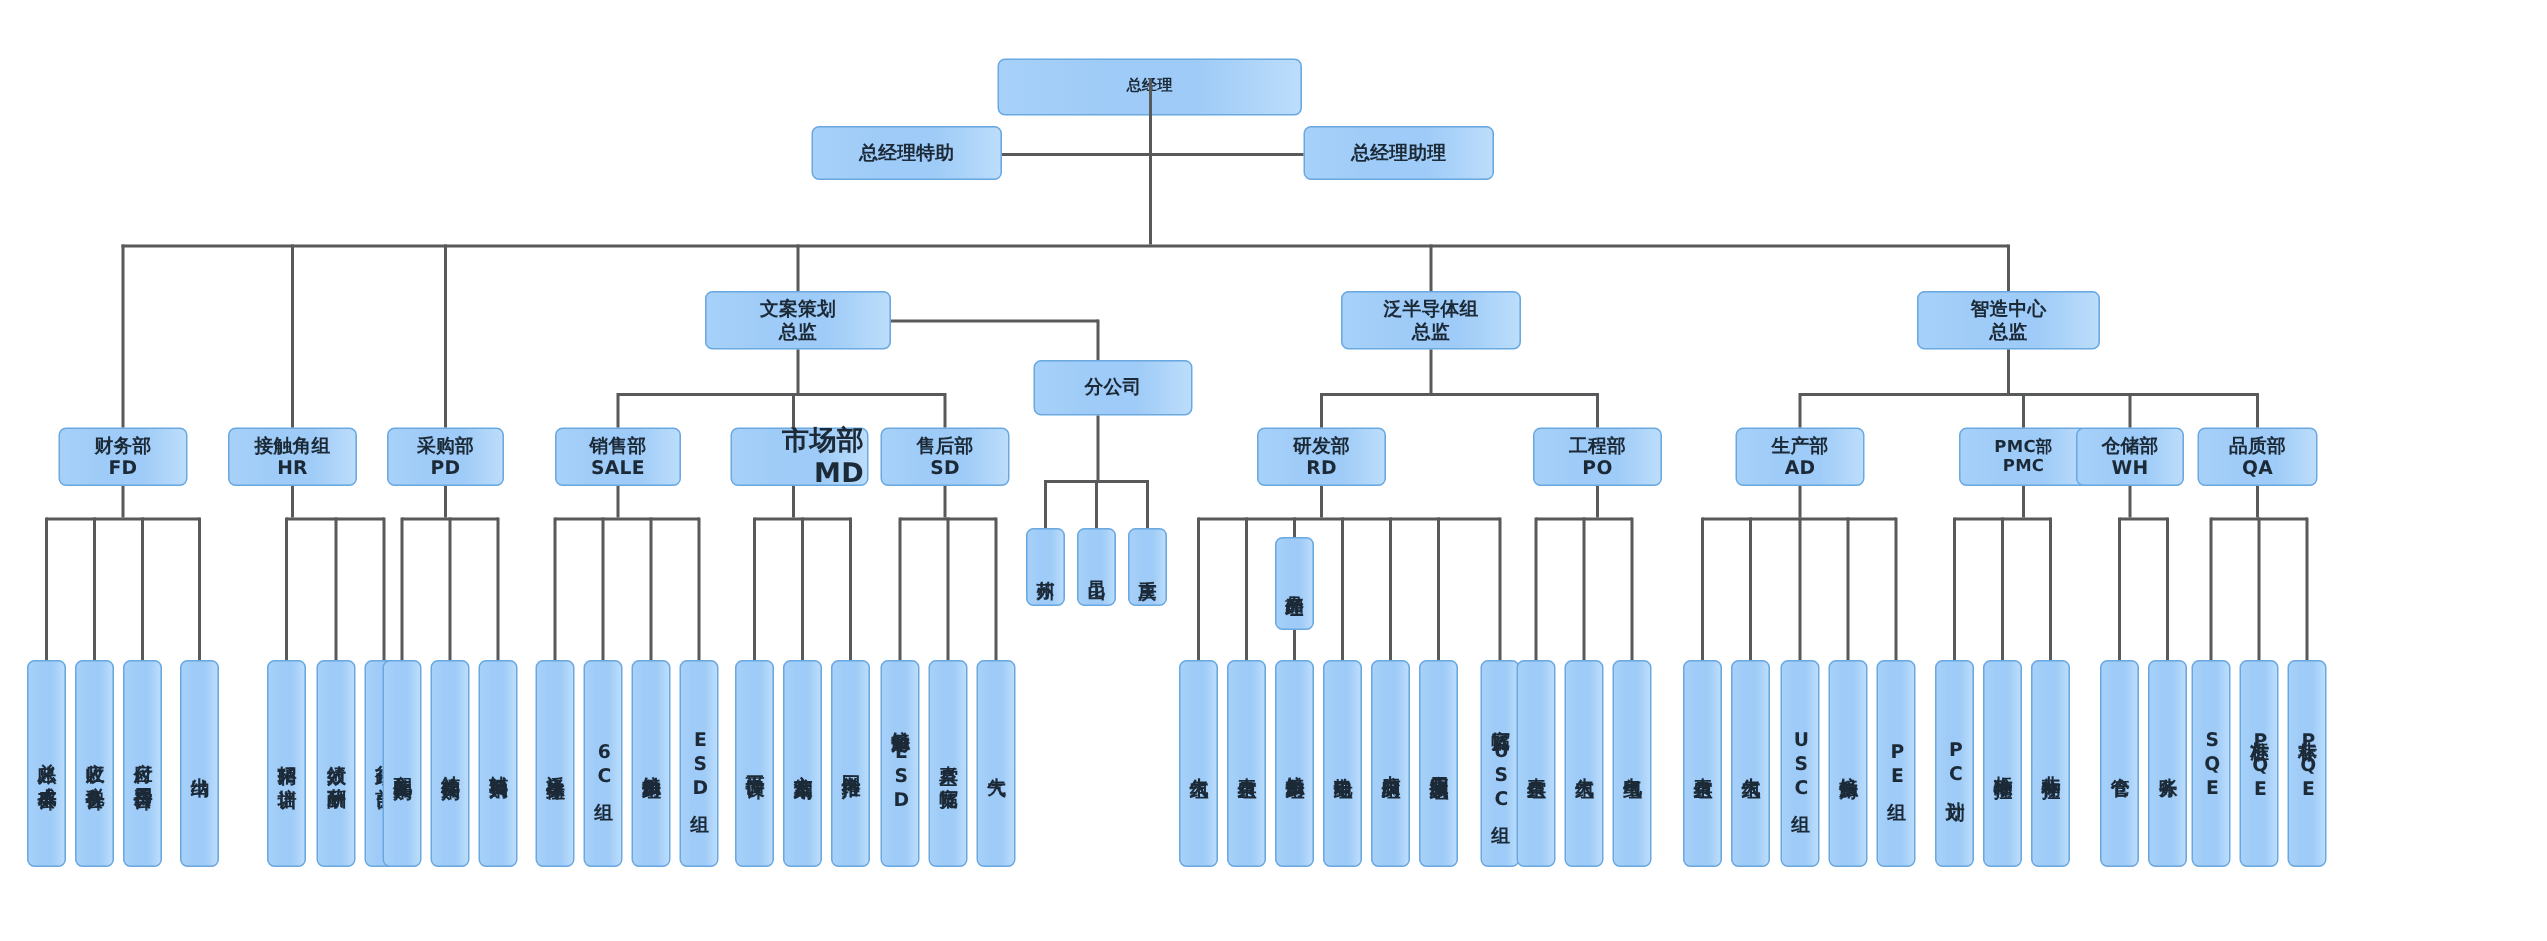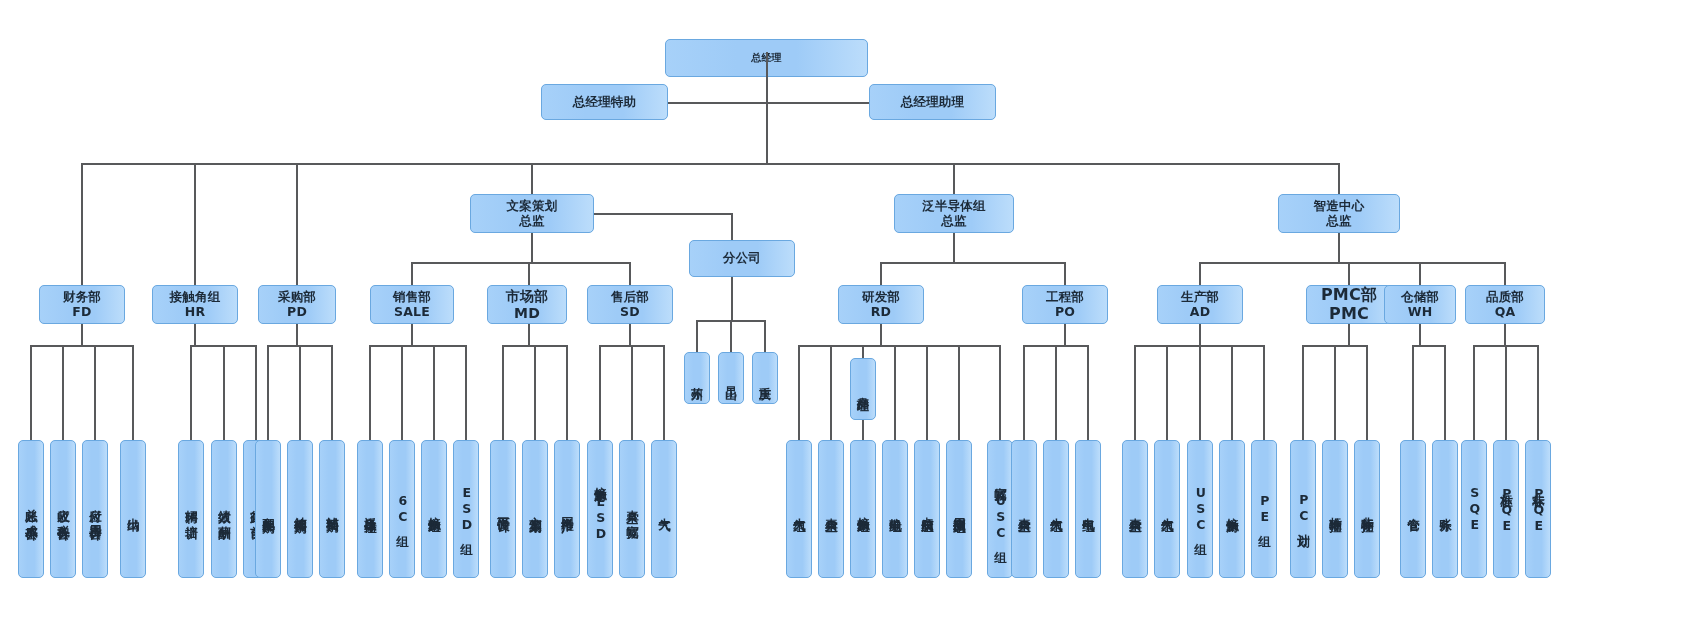--- a/index.html
+++ b/index.html
@@ -99,41 +99,41 @@
 HR</span>
     </div>
     <div class="node" style="left: 258px; top: 285px; width: 78px; height: 39px; font-size: 12.5px;">
       <span class="lbl">采购部
 PD</span>
     </div>
     <div class="node" style="left: 370px; top: 285px; width: 84px; height: 39px; font-size: 12.5px;">
       <span class="lbl">销售部
 SALE</span>
     </div>
-    <div class="node" style="left: 487px; top: 285px; width: 80px; height: 39px; font-size: 14px;">
+    <div class="node" style="left: 487px; top: 285px; width: 92px; height: 39px; font-size: 18px; text-align: right;">
       <span class="lbl">市场部
 MD</span>
     </div>
     <div class="node" style="left: 587px; top: 285px; width: 86px; height: 39px; font-size: 12.5px;">
       <span class="lbl">售后部
 SD</span>
     </div>
     <div class="node" style="left: 838px; top: 285px; width: 86px; height: 39px; font-size: 12.5px;">
       <span class="lbl">研发部
 RD</span>
     </div>
     <div class="node" style="left: 1022px; top: 285px; width: 86px; height: 39px; font-size: 12.5px;">
       <span class="lbl">工程部
 PO</span>
     </div>
     <div class="node" style="left: 1157px; top: 285px; width: 86px; height: 39px; font-size: 12.5px;">
       <span class="lbl">生产部
 AD</span>
     </div>
-    <div class="node" style="left: 1306px; top: 285px; width: 86px; height: 39px; font-size: 16px;">
+    <div class="node" style="left: 1306px; top: 285px; width: 86px; height: 39px; font-size: 11px;">
       <span class="lbl">PMC部
 PMC</span>
     </div>
     <div class="node" style="left: 1384px; top: 285px; width: 72px; height: 39px; font-size: 12.5px;">
       <span class="lbl">仓储部
 WH</span>
     </div>
     <div class="node" style="left: 1465px; top: 285px; width: 80px; height: 39px; font-size: 12.5px;">
       <span class="lbl">品质部
 QA</span>

